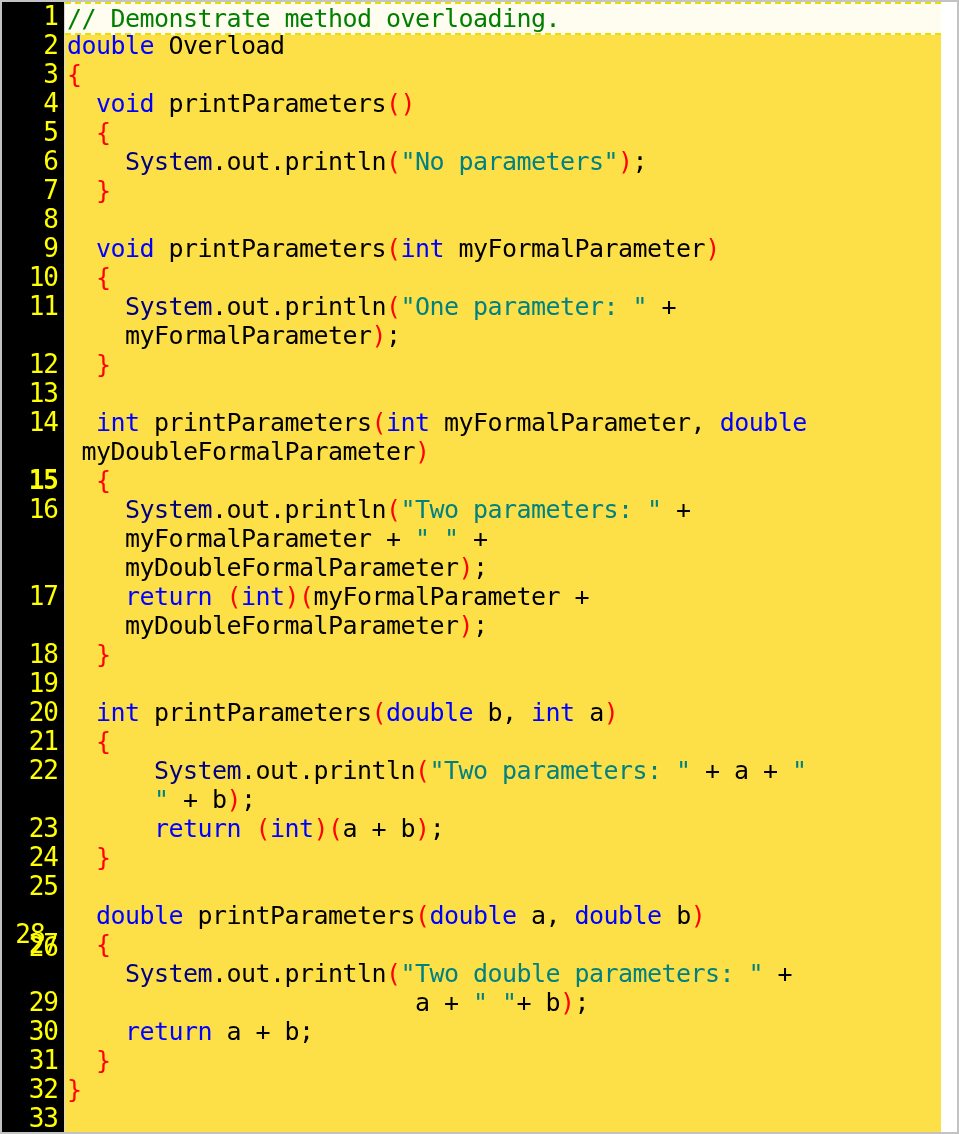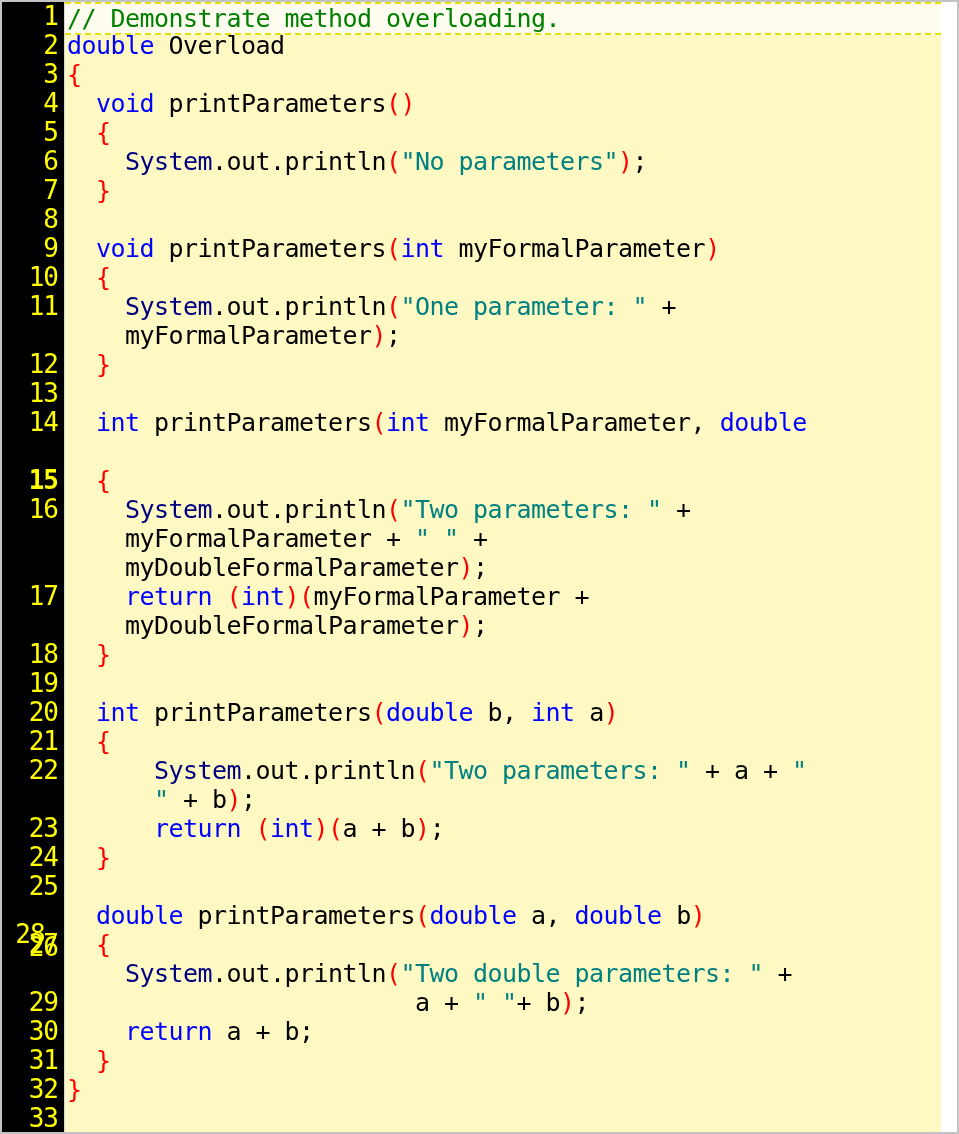--- a/index.html
+++ b/index.html
@@ -47,21 +47,21 @@
     white-space: pre;
   }
 
   
   #code {
     position: absolute;
     left: 62px;
     top: 0;
     right: 16px;
     height: 100%;
-    background: #fef9c3;
+    background: #fde047;
     border-left: 1px solid #d7d7d7;
     box-sizing: border-box;
     overflow: hidden;
   }
 
   .code-row {
     position: absolute;
     left: 0;
     right: 0;
     box-sizing: border-box;
@@ -138,20 +138,21 @@
       <div class="code-row" style="top: 145px;"><span class="plain">    </span><span class="sys">System</span><span class="plain">.out.println</span><span class="punc">(</span><span class="str">"No parameters"</span><span class="punc">)</span><span class="plain">;</span></div>
       <div class="code-row" style="top: 174px;"><span class="plain">  </span><span class="punc">}</span></div>
       <div class="code-row" style="top: 203px;">&nbsp;</div>
       <div class="code-row" style="top: 232px;"><span class="plain">  </span><span class="kw">void</span><span class="plain"> printParameters</span><span class="punc">(</span><span class="kw">int</span><span class="plain"> myFormalParameter</span><span class="punc">)</span></div>
       <div class="code-row" style="top: 261px;"><span class="plain">  </span><span class="punc">{</span></div>
       <div class="code-row" style="top: 290px;"><span class="plain">    </span><span class="sys">System</span><span class="plain">.out.println</span><span class="punc">(</span><span class="str">"One parameter: "</span><span class="plain"> +</span></div>
       <div class="code-row" style="top: 319px;"><span class="plain">    myFormalParameter</span><span class="punc">)</span><span class="plain">;</span></div>
       <div class="code-row" style="top: 348px;"><span class="plain">  </span><span class="punc">}</span></div>
       <div class="code-row" style="top: 377px;">&nbsp;</div>
       <div class="code-row" style="top: 406px;"><span class="plain">  </span><span class="kw">int</span><span class="plain"> printParameters</span><span class="punc">(</span><span class="kw">int</span><span class="plain"> myFormalParameter, </span><span class="kw">double</span></div>
+      <div class="code-row" style="top: 435px;"><span class="plain"> myDoubleFormalParameter</span><span class="punc">)</span></div>
       <div class="code-row" style="top: 464px;"><span class="plain">  </span><span class="punc">{</span></div>
       <div class="code-row" style="top: 493px;"><span class="plain">    </span><span class="sys">System</span><span class="plain">.out.println</span><span class="punc">(</span><span class="str">"Two parameters: "</span><span class="plain"> +</span></div>
       <div class="code-row" style="top: 522px;"><span class="plain">    myFormalParameter + </span><span class="str">" "</span><span class="plain"> +</span></div>
       <div class="code-row" style="top: 551px;"><span class="plain">    myDoubleFormalParameter</span><span class="punc">)</span><span class="plain">;</span></div>
       <div class="code-row" style="top: 580px;"><span class="plain">    </span><span class="kw">return</span><span class="plain"> </span><span class="punc">(</span><span class="kw">int</span><span class="punc">)(</span><span class="plain">myFormalParameter +</span></div>
       <div class="code-row" style="top: 609px;"><span class="plain">    myDoubleFormalParameter</span><span class="punc">)</span><span class="plain">;</span></div>
       <div class="code-row" style="top: 638px;"><span class="plain">  </span><span class="punc">}</span></div>
       <div class="code-row" style="top: 667px;">&nbsp;</div>
       <div class="code-row" style="top: 696px;"><span class="plain">  </span><span class="kw">int</span><span class="plain"> printParameters</span><span class="punc">(</span><span class="kw">double</span><span class="plain"> b, </span><span class="kw">int</span><span class="plain"> a</span><span class="punc">)</span></div>
       <div class="code-row" style="top: 725px;"><span class="plain">  </span><span class="punc">{</span></div>

